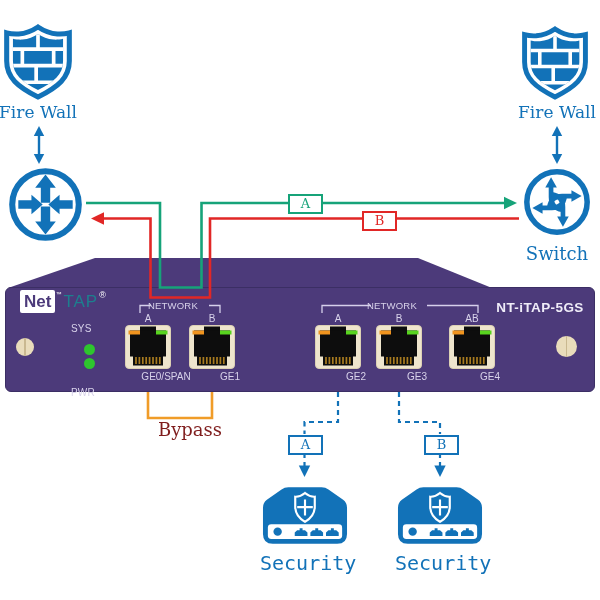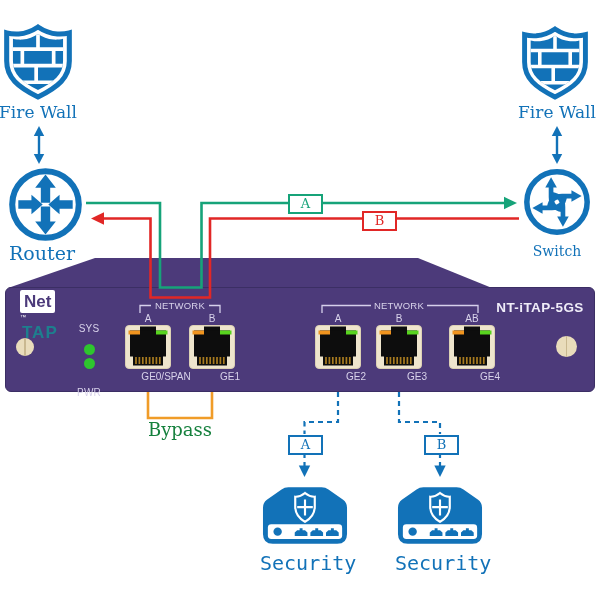--- a/index.html
+++ b/index.html
@@ -1,40 +1,40 @@
 <!DOCTYPE html>
 <html><head>
 <meta charset="utf-8">
 <style>
   html,body{margin:0;padding:0;background:#fff;}
   .canvas{position:relative;width:600px;height:600px;background:#ffffff;overflow:hidden;
           font-family:"Liberation Sans",sans-serif;}
   .abs{position:absolute;}
   .lbl-serif{font-family:"DejaVu Serif",serif;color:#1272b8;text-align:center;}
   .lbl-mono{font-family:"DejaVu Sans Mono",monospace;color:#1272b8;text-align:center;}
-  .dev-text{color:#d8d2ea;font-size:10px;text-align:center;letter-spacing:.2px;}
+  .dev-text{color:#d8d2ea;font-size:10px;letter-spacing:.2px;}
   .panel{left:5px;top:287px;width:588px;height:103px;background:#4c3a7a;
          border:1.5px solid #3b2e64;border-radius:6px;z-index:1;}
   .overlay{left:0;top:0;width:600px;height:600px;z-index:2;pointer-events:none;}
   .topbox{left:0;top:0;width:600px;height:600px;z-index:0;pointer-events:none;}
   .tagbox{width:31px;height:16px;background:#fff;text-align:center;line-height:16px;
           font-family:"DejaVu Serif",serif;font-size:13px;z-index:3;}
   .tag-green{border:2px solid #16a379;color:#16a379;}
   .tag-red{border:2px solid #e12726;color:#e12726;}
   .tag-blue{border:2px solid #1272b8;color:#1272b8;}
   .port{top:312px;width:70px;display:flex;flex-direction:column;align-items:center;z-index:2;}
   .port .letter{font-size:10px;color:#d8d2ea;height:13px;line-height:13px;}
   .port .pname{font-size:10px;color:#d8d2ea;margin-top:2px;white-space:nowrap;margin-left:36px;}
   .led{width:11px;height:11px;border-radius:50%;background:#2ec62e;z-index:2;}
   .screw{border-radius:50%;background:#e9dcbb;z-index:2;display:flex;justify-content:center;}
   .screw .slot{width:1.5px;height:100%;background:#c9b890;}
-  .logo{left:20px;top:290px;display:flex;align-items:flex-start;z-index:2;flex-direction:column;}
+  .logo{left:20px;top:290px;display:flex;align-items:flex-start;z-index:2;}
   .logo .netbox{background:#fff;color:#4c3a7a;font-weight:bold;font-size:17px;line-height:23px;
                 padding:0 4px;border-radius:2px;}
-  .logo .tap{color:#1d7f8e;font-weight:bold;font-size:17px;line-height:23px;letter-spacing:1px;margin-left:2px;}
+  .logo .tap{color:#1d7f8e;font-weight:normal;font-size:17px;line-height:23px;letter-spacing:1px;margin-left:2px;}
   .logo .tm{color:#fff;font-size:6px;line-height:8px;}
   .logo .reg{color:#fff;font-size:9px;line-height:10px;margin-left:1px;}
   .model{left:492px;top:300px;width:96px;color:#efecf8;font-size:13.5px;letter-spacing:.4px;
          text-align:center;z-index:2;font-weight:bold;}
 </style>
 </head>
 <body>
 
 <div class="canvas">
 
@@ -140,26 +140,25 @@
   <div class="abs lbl-serif" style="left:-3px;top:102px;width:82px;font-size:17px">Fire Wall</div>
 
   <svg class="abs" style="left:521px;top:26px;z-index:2" width="68" height="74" viewBox="0 0 76 82">
       <use href="#firewallSym"></use>
     </svg>
   <div class="abs lbl-serif" style="left:516px;top:102px;width:82px;font-size:17px">Fire Wall</div>
 
   <svg class="abs" style="left:8px;top:167px;z-index:2" width="75" height="75" viewBox="0 0 80 80">
       <use href="#routerSym"></use>
     </svg>
-  <div class="abs lbl-serif" style="left:-1px;top:242px;width:86px;font-size:19px">Router</div>
 
   <svg class="abs" style="left:523px;top:168px;z-index:2" width="68" height="68" viewBox="0 0 80 80">
       <use href="#switchSym"></use>
     </svg>
-  <div class="abs lbl-serif" style="left:514px;top:243px;width:86px;font-size:14px">Switch</div>
+  <div class="abs lbl-serif" style="left:514px;top:243px;width:86px;font-size:18px">Switch</div>
 
   <div class="abs tagbox tag-green" style="left:288px;top:194px">A</div>
   <div class="abs tagbox tag-red" style="left:362px;top:210.5px">B</div>
 
   <div class="abs logo">
     <span class="netbox">Net</span>
     <span class="tm">™</span>
     <span class="tap">TAP</span>
     <span class="reg">®</span>
   </div>
@@ -209,21 +208,21 @@
     <span class="pname">GE3</span>
   </div>
   <div class="abs port" style="left:437px">
     <span class="letter">AB</span>
     <svg width="46" height="44" viewBox="0 0 46 44">
         <use href="#rj45Sym"></use>
       </svg>
     <span class="pname">GE4</span>
   </div>
 
-  <div class="abs lbl-serif" style="left:142px;top:419px;width:76px;font-size:18px;color:#15803d">Bypass</div>
+  <div class="abs lbl-serif" style="left:152px;top:419px;width:76px;font-size:18px;color:#7f1d1d">Bypass</div>
 
   <div class="abs tagbox tag-blue" style="left:288px;top:435px">A</div>
   <div class="abs tagbox tag-blue" style="left:424px;top:435px">B</div>
 
   <svg class="abs" style="left:262px;top:486px;z-index:2" width="86" height="59" viewBox="0 0 88 60">
       <use href="#securitySym"></use>
     </svg>
   <div class="abs lbl-mono" style="left:260px;top:551px;width:90px;font-size:20px">Security</div>
 
   <svg class="abs" style="left:397px;top:486px;z-index:2" width="86" height="59" viewBox="0 0 88 60">

